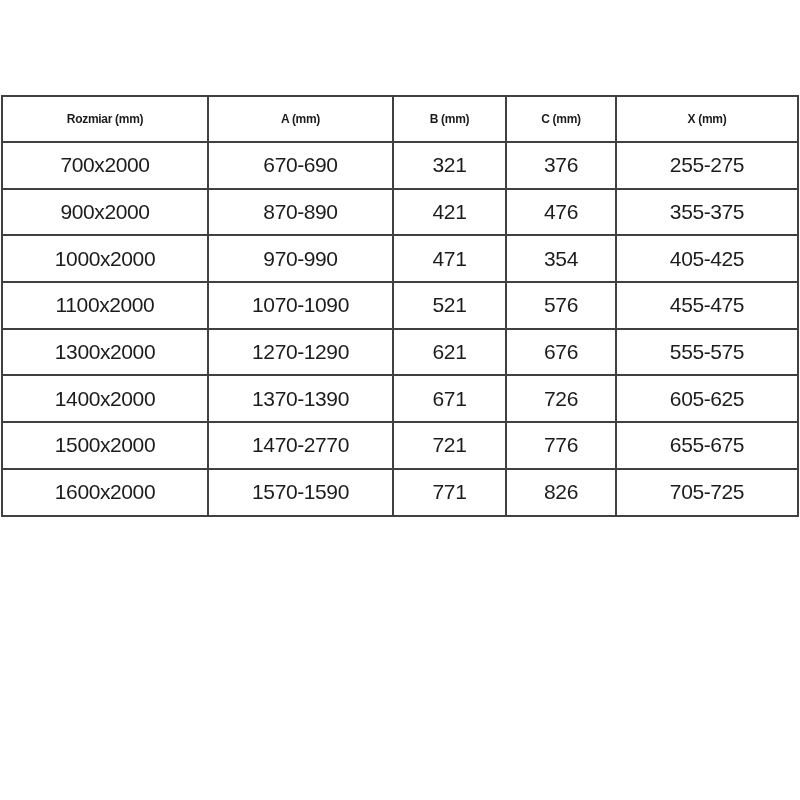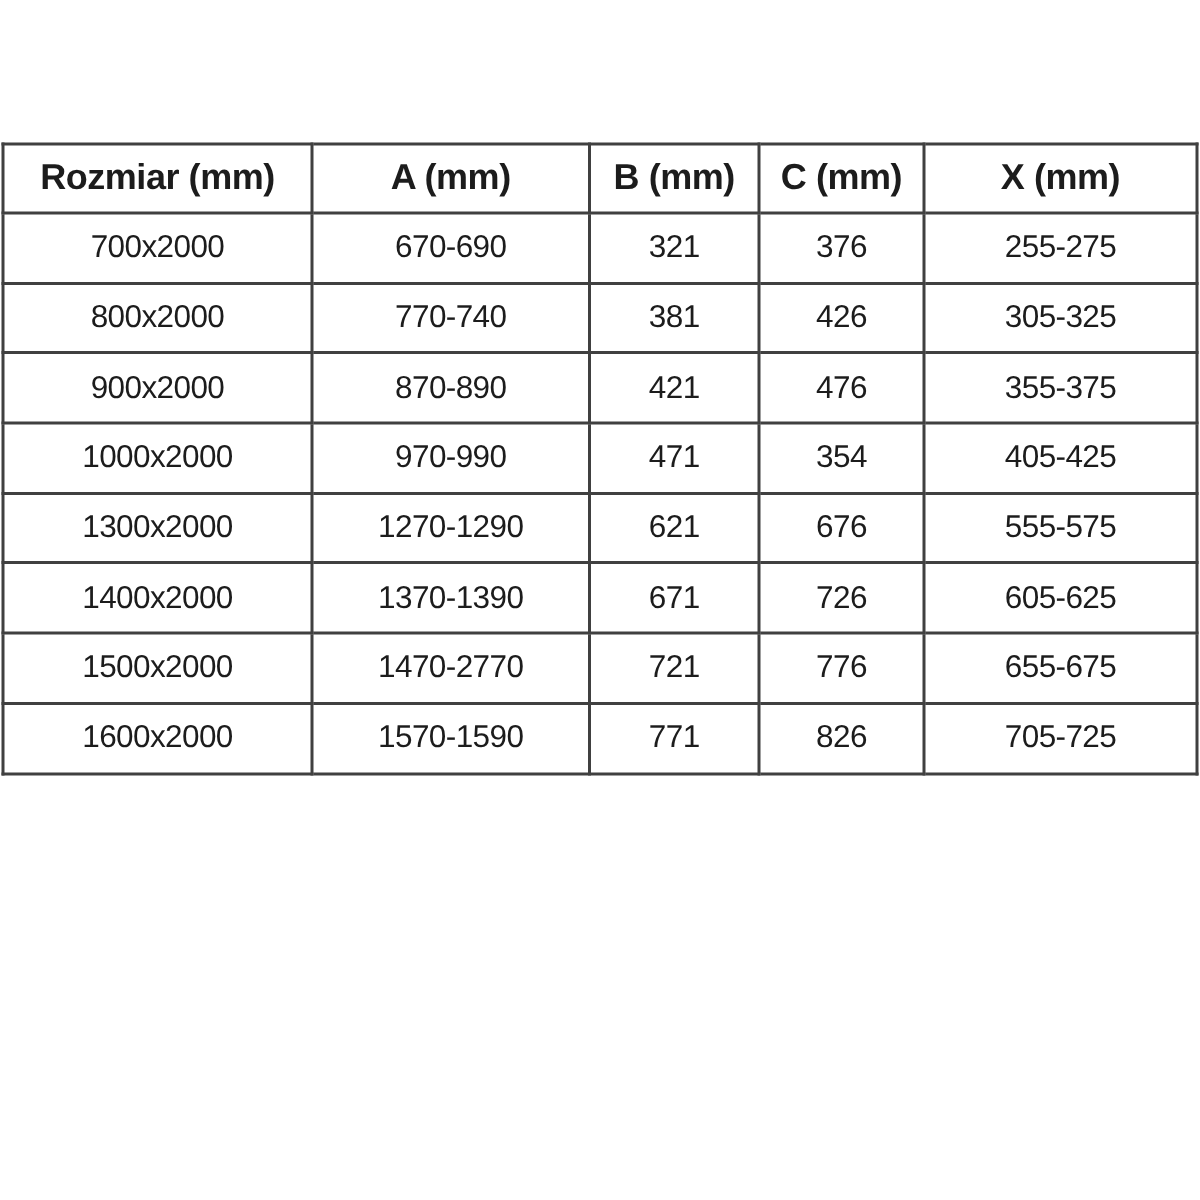--- a/index.html
+++ b/index.html
@@ -37,21 +37,21 @@
   table.size-table td {
     border: 2px solid var(--border-color);
     text-align: center;
     vertical-align: middle;
     white-space: nowrap;
     overflow: hidden;
   }
   table.size-table thead tr { height: 46px; }
   table.size-table tbody tr { height: 46.7px; }
   table.size-table th {
-    font-size: 24px;
+    font-size: 12px;
     font-weight: 700;
     letter-spacing: -0.3px;
   }
   table.size-table td {
     font-size: 21px;
     font-weight: 400;
     letter-spacing: -0.4px;
   }
   col.c-rozmiar { width: 206px; }
   col.c-a { width: 185px; }
@@ -83,39 +83,39 @@
       </thead>
       <tbody>
           <tr>
             <td>700x2000</td>
             <td>670-690</td>
             <td>321</td>
             <td>376</td>
             <td>255-275</td>
           </tr>
           <tr>
-            <td>800x2000</td>
-            <td>770-740</td>
-            <td>381</td>
-            <td>426</td>
-            <td>305-325</td>
-          </tr>
-          <tr>
             <td>900x2000</td>
             <td>870-890</td>
             <td>421</td>
             <td>476</td>
             <td>355-375</td>
           </tr>
           <tr>
             <td>1000x2000</td>
             <td>970-990</td>
             <td>471</td>
             <td>354</td>
             <td>405-425</td>
+          </tr>
+          <tr>
+            <td>1100x2000</td>
+            <td>1070-1090</td>
+            <td>521</td>
+            <td>576</td>
+            <td>455-475</td>
           </tr>
           <tr>
             <td>1300x2000</td>
             <td>1270-1290</td>
             <td>621</td>
             <td>676</td>
             <td>555-575</td>
           </tr>
           <tr>
             <td>1400x2000</td>

